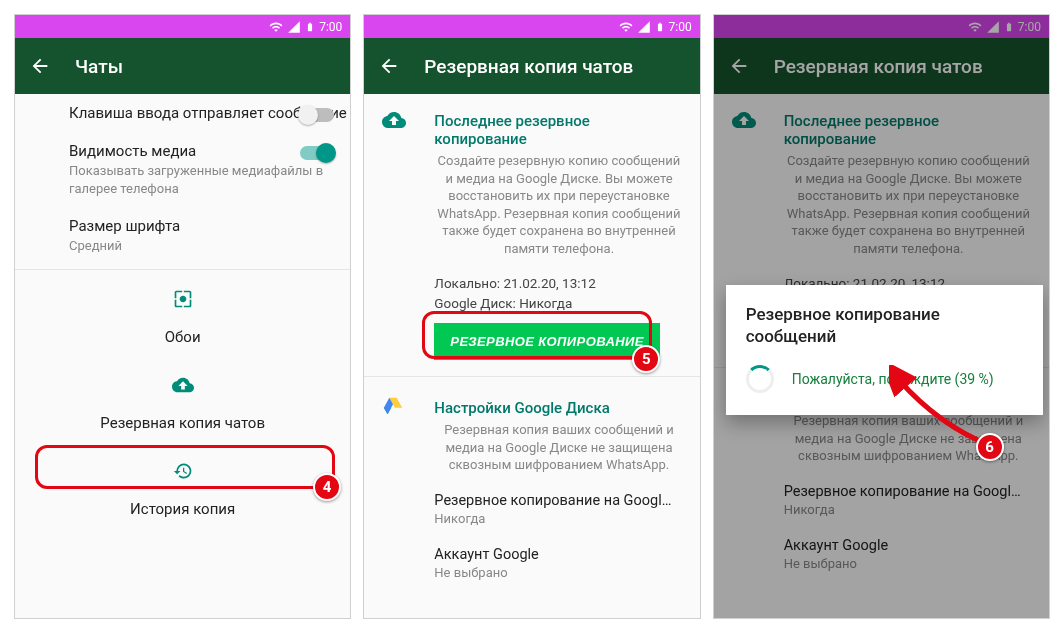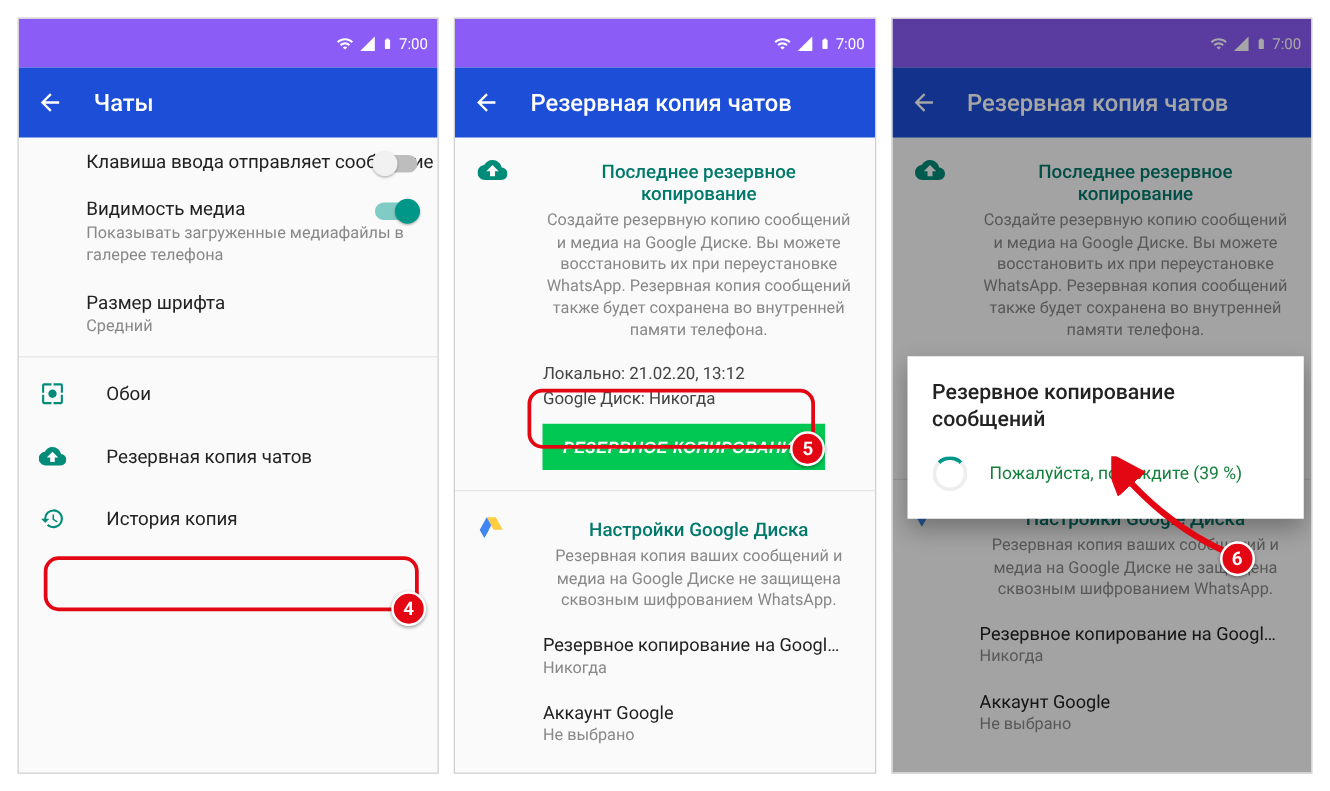--- a/index.html
+++ b/index.html
@@ -14,34 +14,34 @@
   }
   .phone {
     width: 340px;
     height: 605px;
     background: #fafafa;
     border: 1px solid #d0d0d0;
     position: relative;
     overflow: hidden;
   }
   .statusbar {
-    height: 39px;
-    background: #8b5cf6;
+    height: 23px;
+    background: #d946ef;
     color: #fff;
     display: flex;
     justify-content: flex-end;
     align-items: center;
     padding: 0 8px;
     font-size: 12px;
     gap: 4px;
   }
   .statusbar svg { fill: #fff; }
   .titlebar {
     height: 56px;
-    background: #1d4ed8;
+    background: #14532d;
     color: #fff;
     display: flex;
     align-items: center;
     padding: 0 14px;
     gap: 24px;
   }
   .titlebar .title { font-size: 19px; font-weight: 500; }
   .content { padding: 0; }
   .item { padding: 10px 0 10px 54px; position: relative; }
   .item-title { font-size: 15px; color: #222; }
@@ -53,26 +53,27 @@
   }
   .switch::after {
     content: ""; position: absolute; width: 20px; height: 20px; border-radius: 50%;
     top: -3px;
   }
   .switch.off { background: #bdbdbd; }
   .switch.off::after { background: #f1f1f1; left: -2px; box-shadow: 0 1px 2px rgba(0,0,0,.3); }
   .switch.on { background: #80cbc4; }
   .switch.on::after { background: #009688; right: -2px; box-shadow: 0 1px 2px rgba(0,0,0,.3); }
   .list-row {
-    display: flex; align-items: center; gap: 32px;
+    display: flex; align-items: center; gap: 18px;
     padding: 14px 16px;
+    flex-direction: column;
   }
   .list-row .label { font-size: 15px; color: #222; }
   .icon-slot { width: 22px; height: 22px; display: flex; align-items: center; justify-content: center; }
-  .section-head { font-size: 15px; color: #00796b; font-weight: 500; padding: 14px 16px 2px 70px; text-align: center; }
+  .section-head { font-size: 15px; color: #00796b; font-weight: 500; padding: 14px 16px 2px 70px; }
   .section-body { font-size: 13px; color: #888; line-height: 1.35; padding: 2px 16px 8px 70px; text-align: center; }
   .sec-icon { position: absolute; left: 18px; }
   .section-wrap { position: relative; padding-top: 4px; }
   .meta { font-size: 13.5px; color: #444; padding: 2px 16px 2px 70px; }
   .green-btn {
     margin: 10px 16px 12px 70px;
     background: #00c853;
     color: #fff;
     font-size: 13px;
     font-weight: 600;

